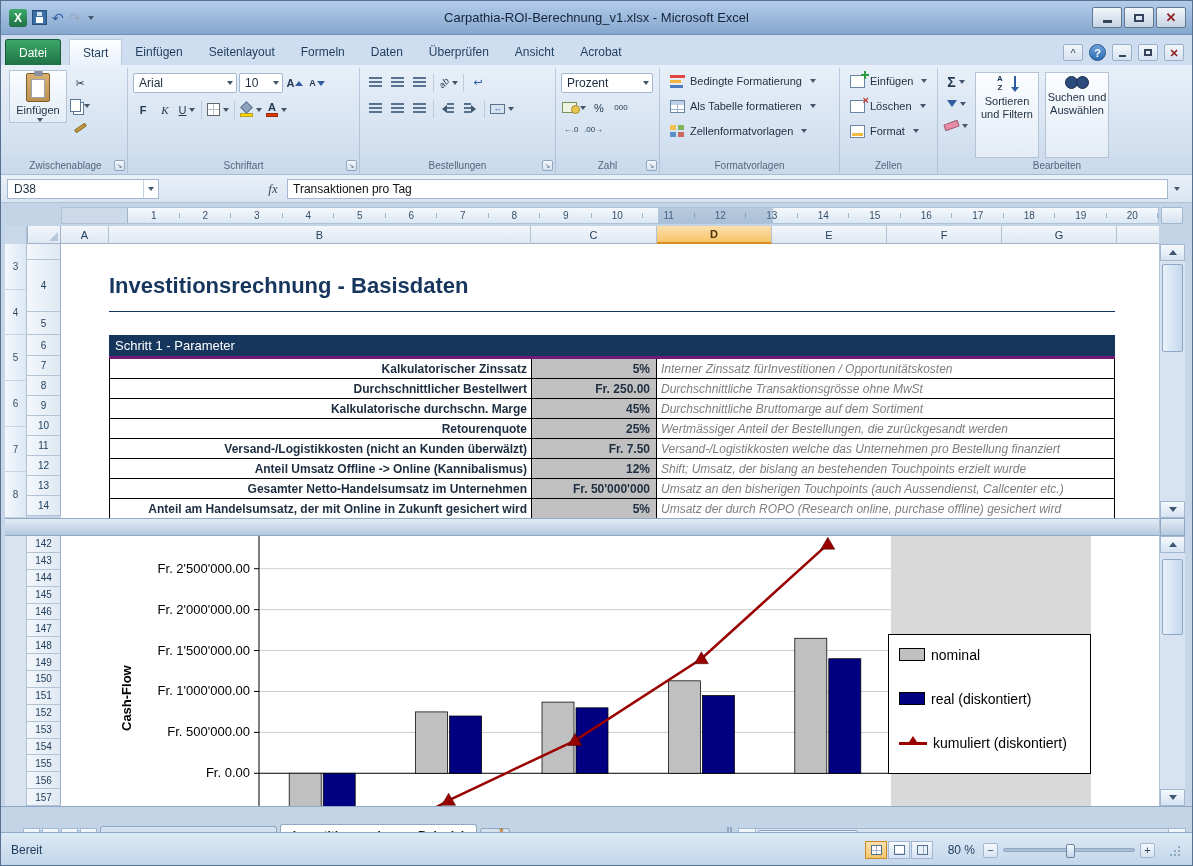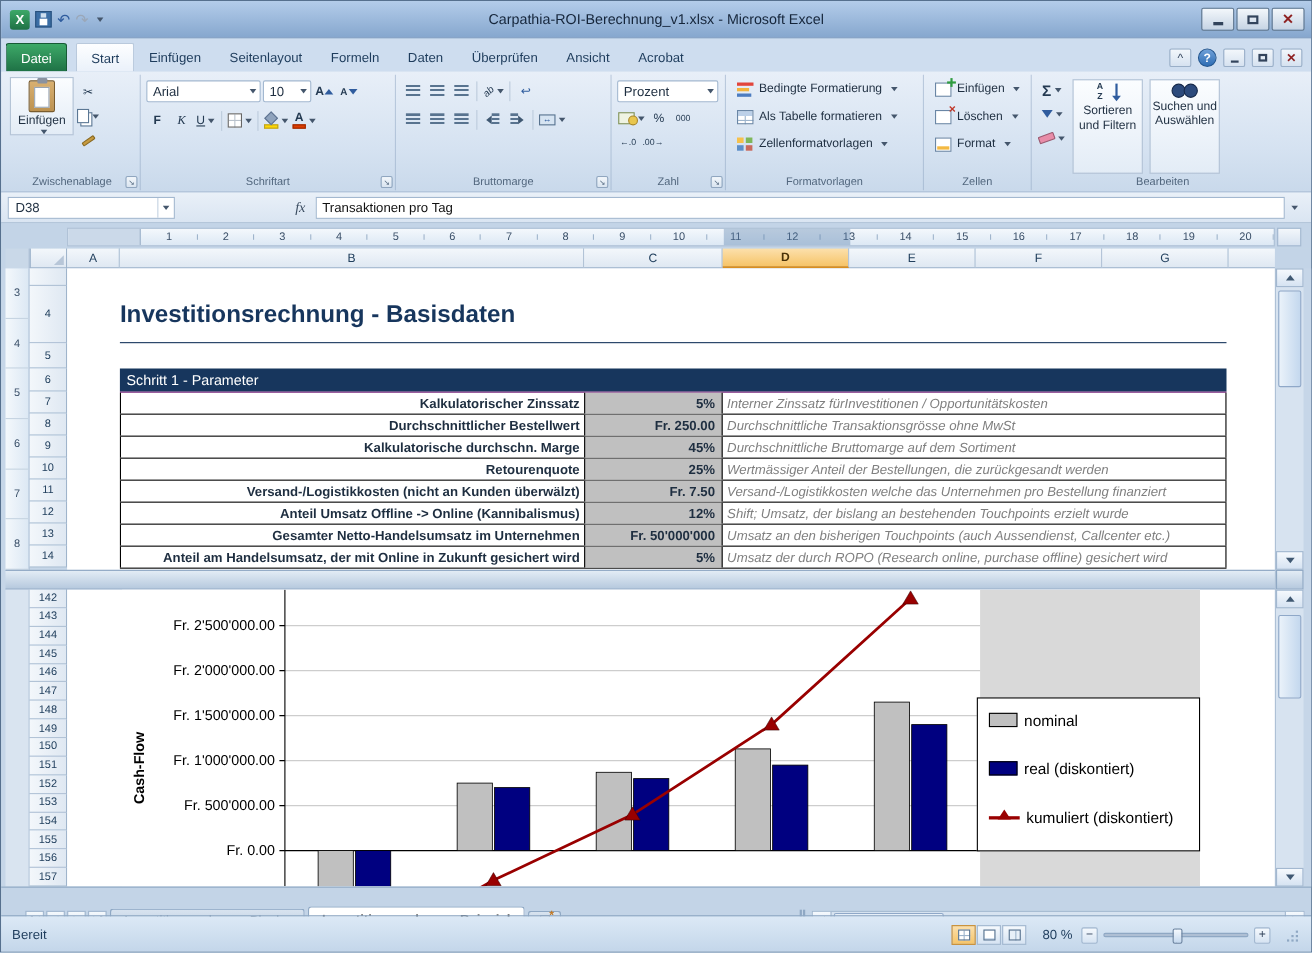--- a/index.html
+++ b/index.html
@@ -123,21 +123,21 @@
 .vruler-bot{position:absolute;left:4px;top:292px;width:22px;height:270px;background:#D9E4F0;border-right:1px solid #AEC1D6}
 .rowhdrs{position:absolute;left:26px;width:34px;display:flex;flex-direction:column}
 .rh-top{top:0;height:274px}
 .rh-bot{top:292px;height:270px}
 .rowhdr{background:linear-gradient(90deg,#F3F7FB,#DFE8F2);border-bottom:1px solid #B2C3D6;border-right:1px solid #9FB4CB;display:flex;align-items:center;justify-content:center;font-size:10px;color:#22405e;flex:none;overflow:hidden}
 .rh-bot .rowhdr{flex:1}
 .cells-top{position:absolute;left:60px;top:0;width:1098px;height:274px;background:#fff;overflow:hidden}
 .cells-bot{position:absolute;left:60px;top:292px;width:1098px;height:270px;background:#fff;overflow:hidden}
 .sheet-title{position:absolute;left:48px;top:16px;width:1006px;height:52px;display:flex;align-items:center;font-size:22px;font-weight:bold;color:#17365D;border-bottom:1px solid #17365D}
 .band{position:absolute;left:48px;top:91px;width:1006px;height:21px;background:#17365D;color:#fff;font-weight:normal;font-size:13px;display:flex;align-items:center;padding-left:6px}
-.ptable{position:absolute;left:48px;top:112px;width:1006px;border-top:1px solid #701a75}
+.ptable{position:absolute;left:48px;top:112px;width:1006px;border-top:3px solid #701a75}
 .prow{display:flex;height:20px;border-bottom:1px solid #000}
 .plabel{width:422px;font-weight:bold;font-size:12px;text-align:right;padding:3px 4px 0 0;white-space:nowrap;overflow:hidden;border-left:1px solid #000}
 .pvalue{width:126px;background:#C0C0C0;font-weight:bold;font-size:12px;text-align:right;padding:3px 6px 0 0;border-left:1px solid #000;border-right:1px solid #000;white-space:nowrap}
 .pdesc{flex:1;font-style:italic;color:#7f7f7f;font-size:12px;padding:3px 0 0 4px;white-space:nowrap;overflow:hidden;border-right:1px solid #000}
 .splitbar{position:absolute;left:4px;top:274px;width:1154px;height:18px;background:linear-gradient(#E3ECF5,#B6C9DE);border-top:1px solid #8FA8C4;border-bottom:1px solid #8FA8C4}
 
 
 .chart-wrap{position:absolute;left:50px;top:0;width:980px;height:270px;background:#fff}
 .chart-wrap svg{position:absolute;left:0;top:0}
 .ylab{position:absolute;left:8px;top:195px;transform:rotate(-90deg);transform-origin:left top;font-weight:bold;font-size:13px;color:#000;white-space:nowrap}
@@ -370,21 +370,21 @@
               <span class="ic-lines" style="width:7px"></span>
               <span class="tr"></span>
             </span>
           <span class="sep"></span>
           <span class="ib">
               <span class="ic-merge">↔</span>
               <span class="car"></span>
             </span>
         </div>
       </div>
-      <div class="rg-footer">Bruttomarge</div>
+      <div class="rg-footer">Bestellungen</div>
       <span class="launcher">↘</span>
     </div>
 
     <div class="rgroup" style="width:104px">
       <div class="rg-body" style="padding-top:3px">
         <div class="combo" style="width:92px">
             <span>Prozent</span>
             <span class="car"></span>
           </div>
         <div class="row" style="margin-top:2px">

